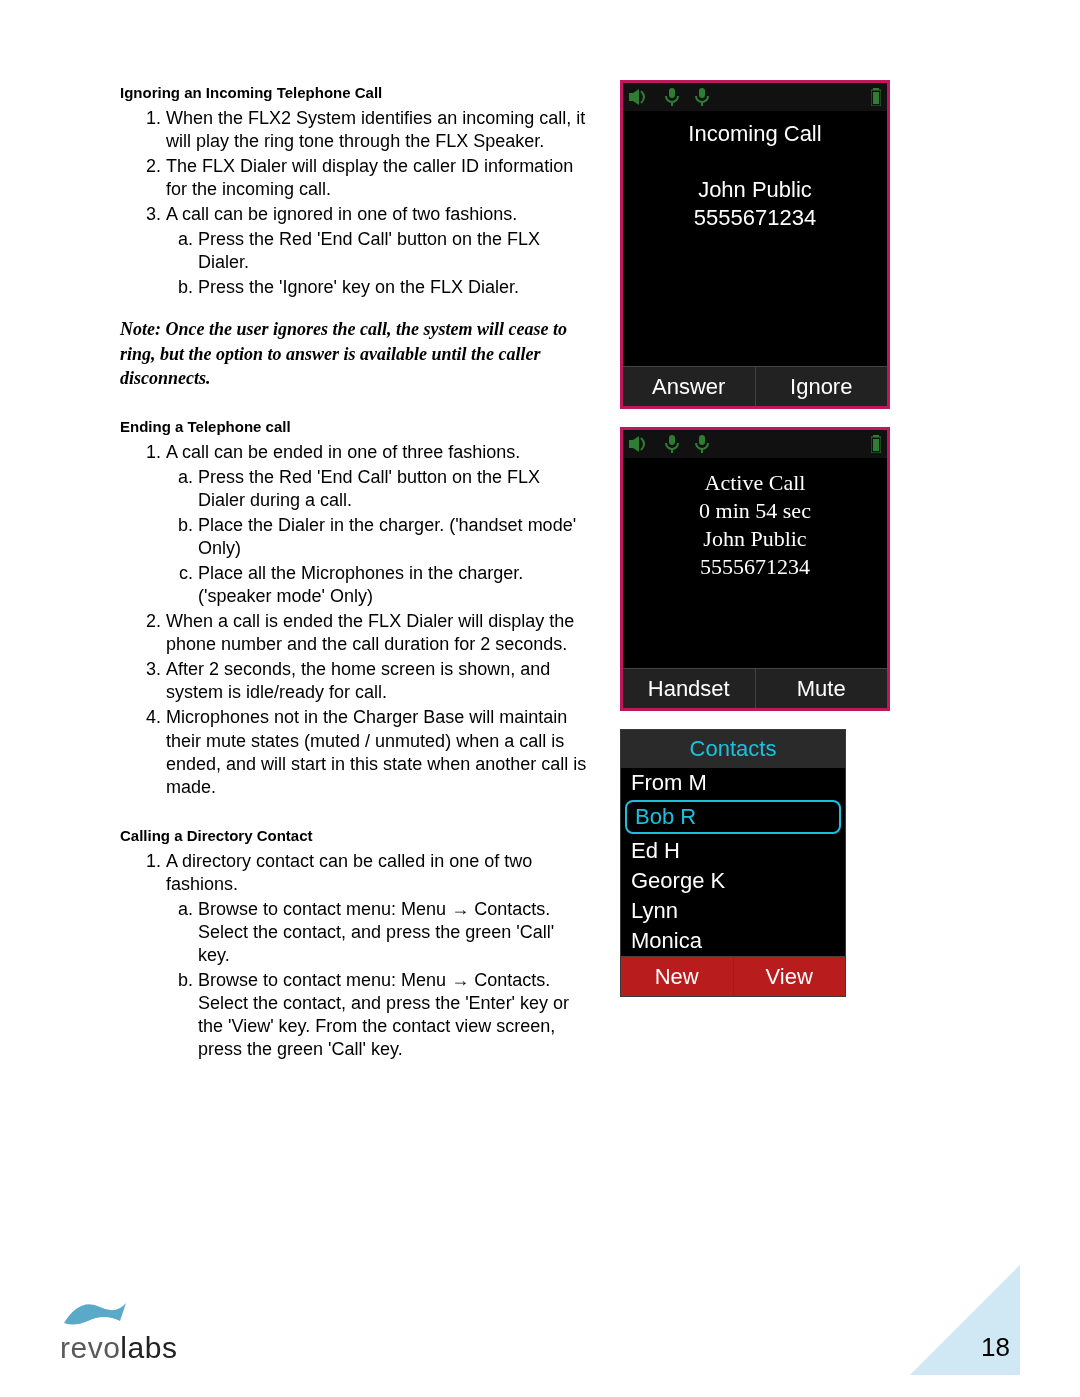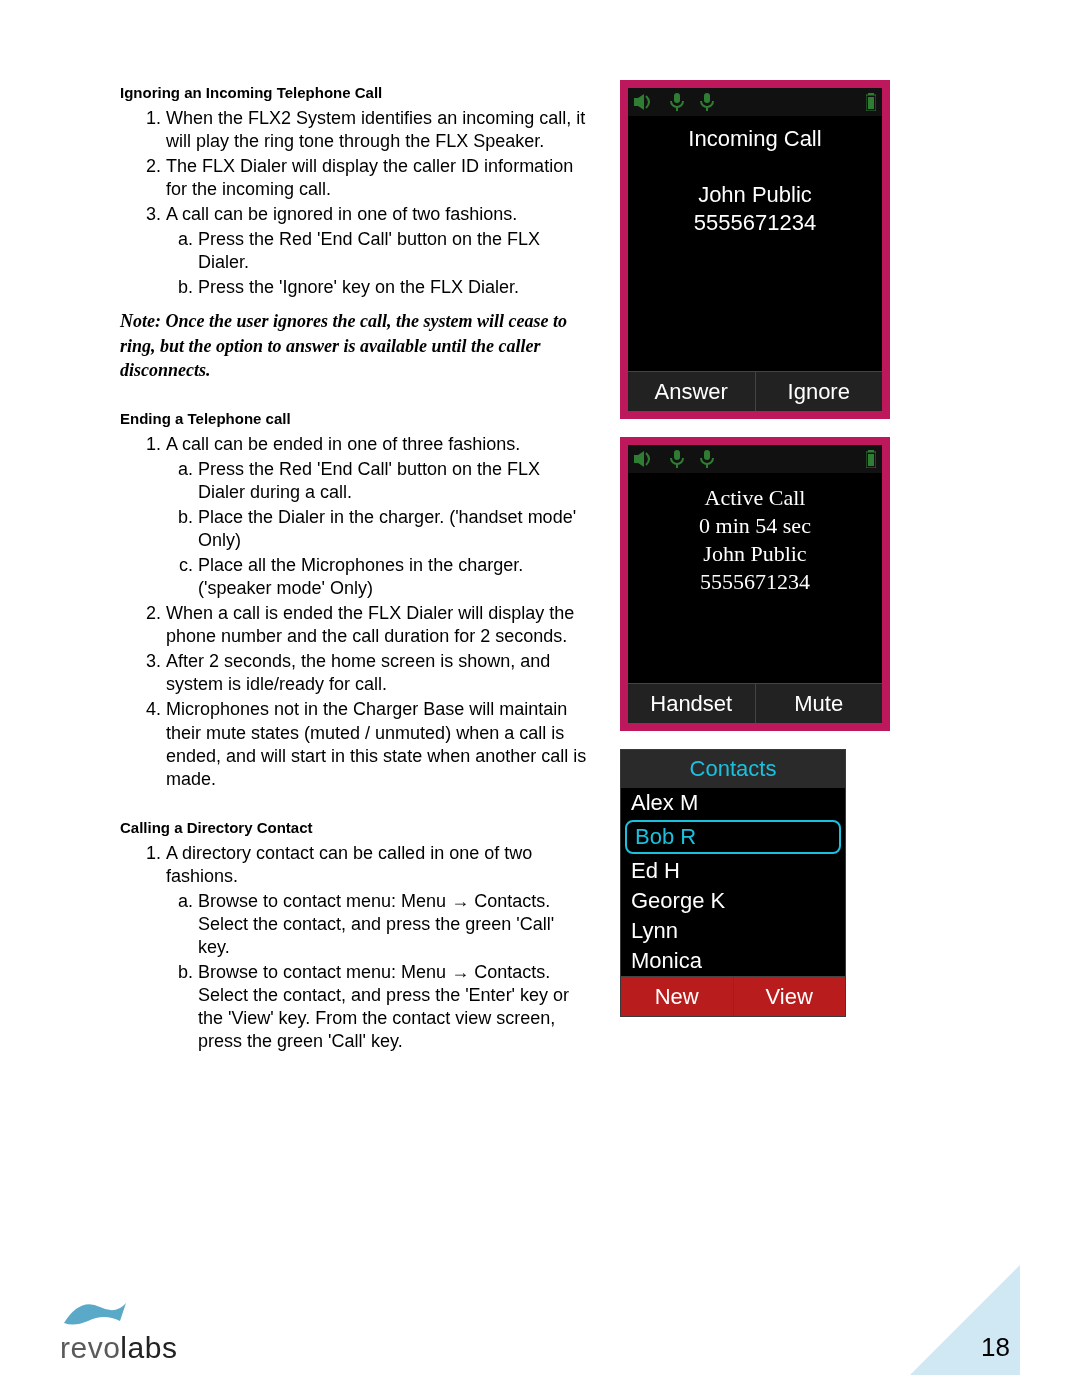--- a/index.html
+++ b/index.html
@@ -8,24 +8,24 @@
   .content { display: flex; gap: 30px; }
   .left-col { flex: 1; max-width: 470px; }
   .right-col { width: 280px; display: flex; flex-direction: column; gap: 18px; }
 
   h2 { font-size: 15px; font-weight: bold; margin-bottom: 6px; margin-top: 4px; }
   .section + .section { margin-top: 28px; }
   ol.num { list-style: decimal; padding-left: 46px; font-size: 18px; line-height: 1.28; }
   ol.num > li { margin-bottom: 2px; }
   ol.alpha { list-style: lower-alpha; padding-left: 32px; margin-top: 2px; }
   ol.alpha > li { margin-bottom: 2px; }
-  .note { font-family: Georgia, 'Times New Roman', serif; font-style: italic; font-weight: bold; font-size: 18px; line-height: 1.35; margin-top: 10px; }
+  .note { font-family: Georgia, 'Times New Roman', serif; font-style: italic; font-weight: bold; font-size: 18px; line-height: 1.35; margin-top: 18px; }
 
   
-  .phone { background:#000; color:#fff; width:270px; border:8px solid #be185d; position:relative; }
+  .phone { background:#000; color:#fff; width:270px; border:3px solid #be185d; position:relative; }
   .statusbar { height:28px; background:#111; display:flex; align-items:center; justify-content:space-between; padding:0 6px; }
   .s-left, .s-right { display:flex; align-items:center; gap:10px; }
   .spk-icon svg, .mic-icon svg, .batt-icon svg { display:block; }
   .mic-icon { margin-left:6px; }
   .phone-body { padding: 0 0 0 0; min-height:220px; text-align:center; }
   .phone-body.tall { min-height:255px; padding-top:6px; }
   .p-title { font-size:22px; margin-top:4px; }
   .p-line { font-size:22px; margin-top:2px; }
   .spacer-lg { height:28px; }
   .sk-row { display:flex; height:40px; background:#222; border-top:1px solid #444; }
@@ -204,21 +204,21 @@
         </div>
         <div class="sk-row">
           <div class="sk">Handset</div>
           <div class="sk">Mute</div>
         </div>
       </div>
 
       <div class="contacts-phone">
         <div class="c-header">Contacts</div>
         <div class="c-list" id="contacts-list">
-            <div class="c-item">Alex M</div>
+            <div class="c-item">From M</div>
             <div class="c-item selected">Bob R</div>
             <div class="c-item">Ed H</div>
             <div class="c-item">George K</div>
             <div class="c-item">Lynn</div>
             <div class="c-item">Monica</div>
           </div>
         <div class="sk-row" style="background:#b91c1c;">
           <div class="sk">New</div>
           <div class="sk">View</div>
         </div>

